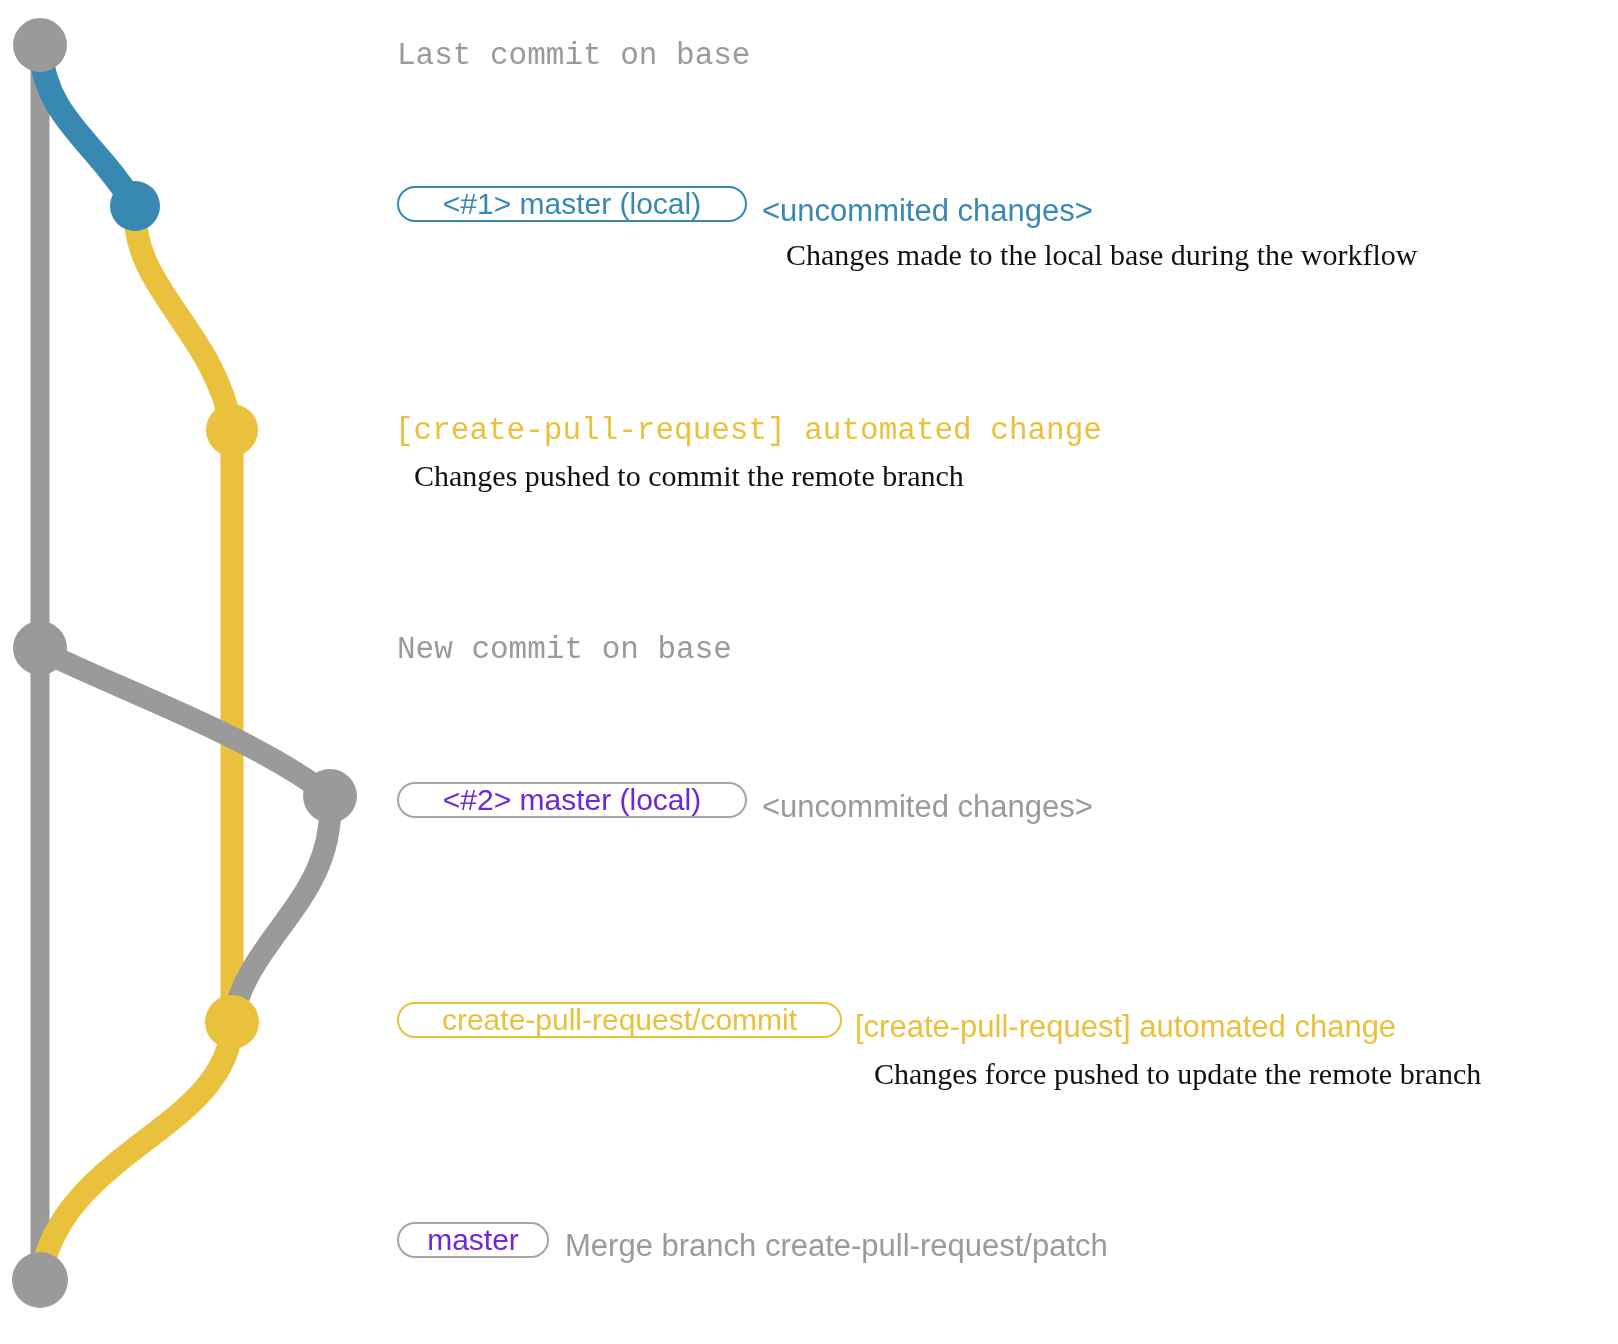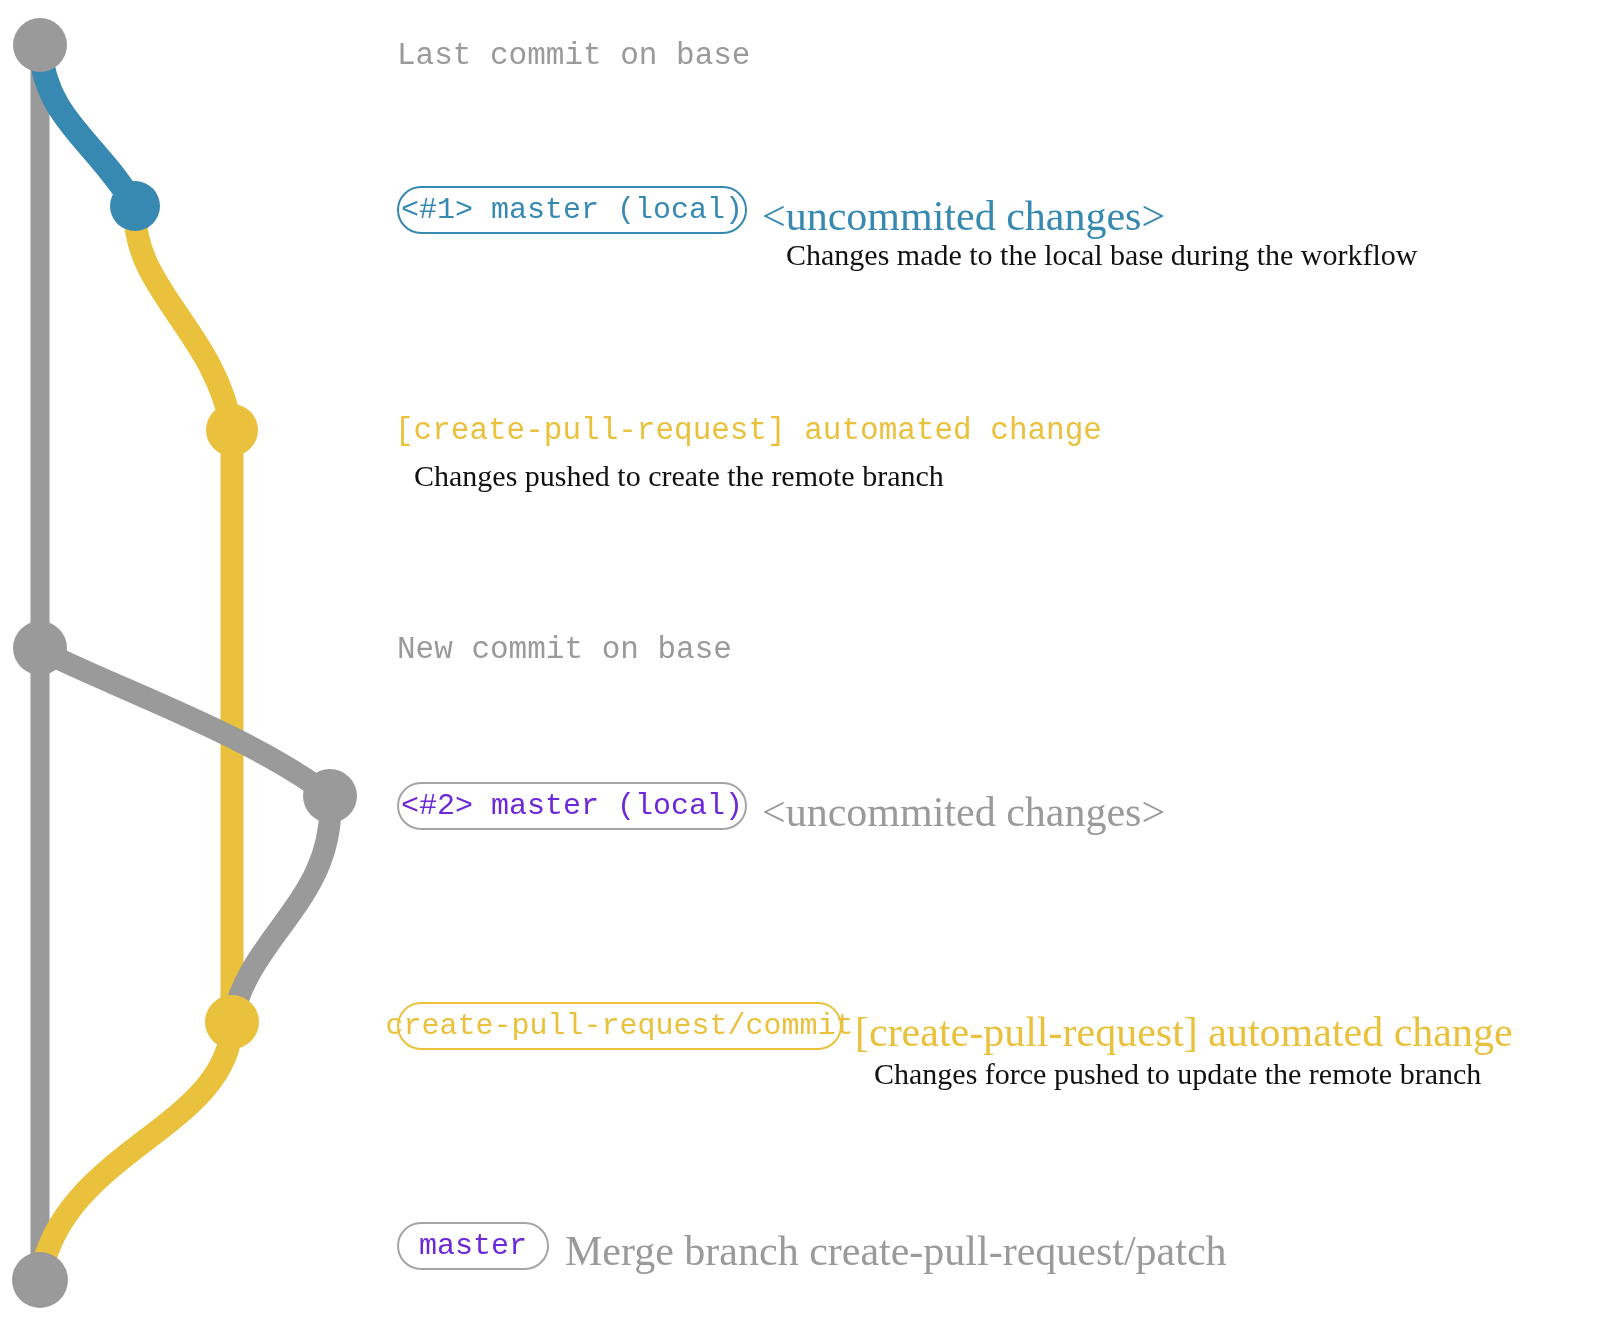--- a/index.html
+++ b/index.html
@@ -32,39 +32,39 @@
     font-family: Liberation Mono, monospace;
     font-size: 31px;
     line-height: 1;
   }
   .badge {
     position: absolute;
     display: inline-flex;
     align-items: center;
     justify-content: center;
     box-sizing: border-box;
-    height: 48px;
+    height: 36px;
     padding: 0 20px;
     border-radius: 26px;
     border: 2px solid #737373;
     color: #9a9a9a;
-    font-family: Liberation Mono, monospace;
+    font-family: Liberation Sans, sans-serif;
     font-size: 30px;
     line-height: 1;
     white-space: nowrap;
     background: #ffffff;
   }
   .badge.blue  { border-color: #3789b2; color: #3789b2; }
   .badge.yellow{ border-color: #e9c13c; color: #e9c13c; }
   .badge.gray  { border-color: #a5a5a5; color: #6d28d9; }
   .subject {
     position: absolute;
     white-space: nowrap;
-    font-family: Liberation Serif, serif;
-    font-size: 42px;
+    font-family: Liberation Sans, sans-serif;
+    font-size: 31px;
     line-height: 1;
   }
   .subject.blue  { color: #3789b2; }
   .subject.yellow{ color: #e9c13c; }
   .subject.gray  { color: #9a9a9a; }
   .note {
     position: absolute;
     white-space: nowrap;
     color: #111111;
     font-family: "Liberation Serif", serif;
@@ -102,21 +102,21 @@
     <circle cx="40" cy="1280" r="28" fill="#9a9a9a"></circle>
   </svg>
 
   <div class="headline" style="left:397px; top:40px; color:#9a9a9a;">Last commit on base</div>
 
   <div class="badge blue" style="left:397px; top:186px; width:350px;">&lt;#1&gt; master (local)</div>
   <div class="subject blue" style="left:762px; top:195px;">&lt;uncommited changes&gt;</div>
   <div class="note" style="left:786px; top:240px;">Changes made to the local base during the workflow</div>
 
   <div class="headline" style="left:395px; top:415px; color:#e9c13c;">[create-pull-request] automated change</div>
-  <div class="note" style="left:414px; top:461px;">Changes pushed to create the remote branch</div>
+  <div class="note" style="left:414px; top:461px;">Changes pushed to commit the remote branch</div>
 
   <div class="headline" style="left:397px; top:634px; color:#9a9a9a;">New commit on base</div>
 
   <div class="badge gray" style="left:397px; top:782px; width:350px;">&lt;#2&gt; master (local)</div>
   <div class="subject gray" style="left:762px; top:791px;">&lt;uncommited changes&gt;</div>
 
   <div class="badge yellow" style="left:397px; top:1002px; width:445px;">create-pull-request/commit</div>
   <div class="subject yellow" style="left:855px; top:1011px;">[create-pull-request] automated change</div>
   <div class="note" style="left:874px; top:1059px;">Changes force pushed to update the remote branch</div>
 

